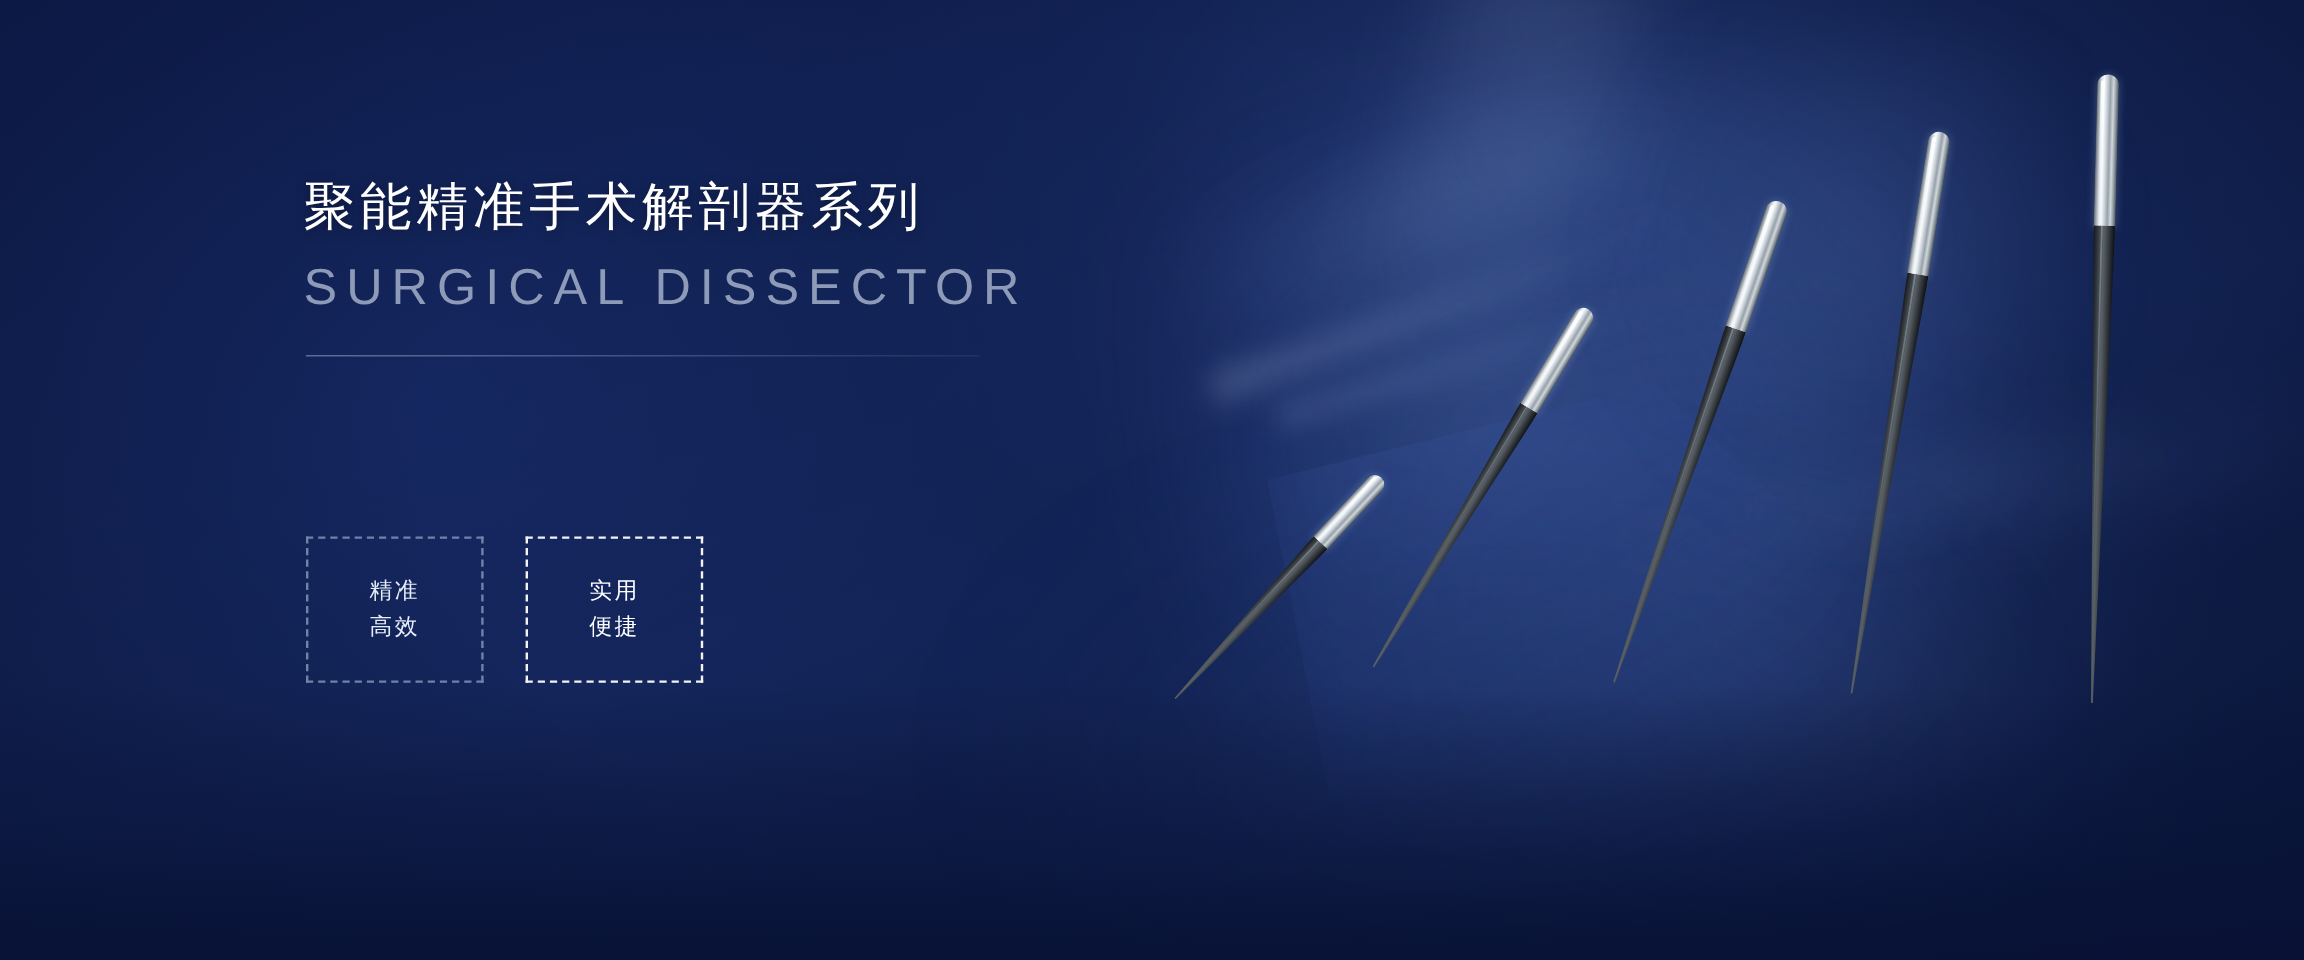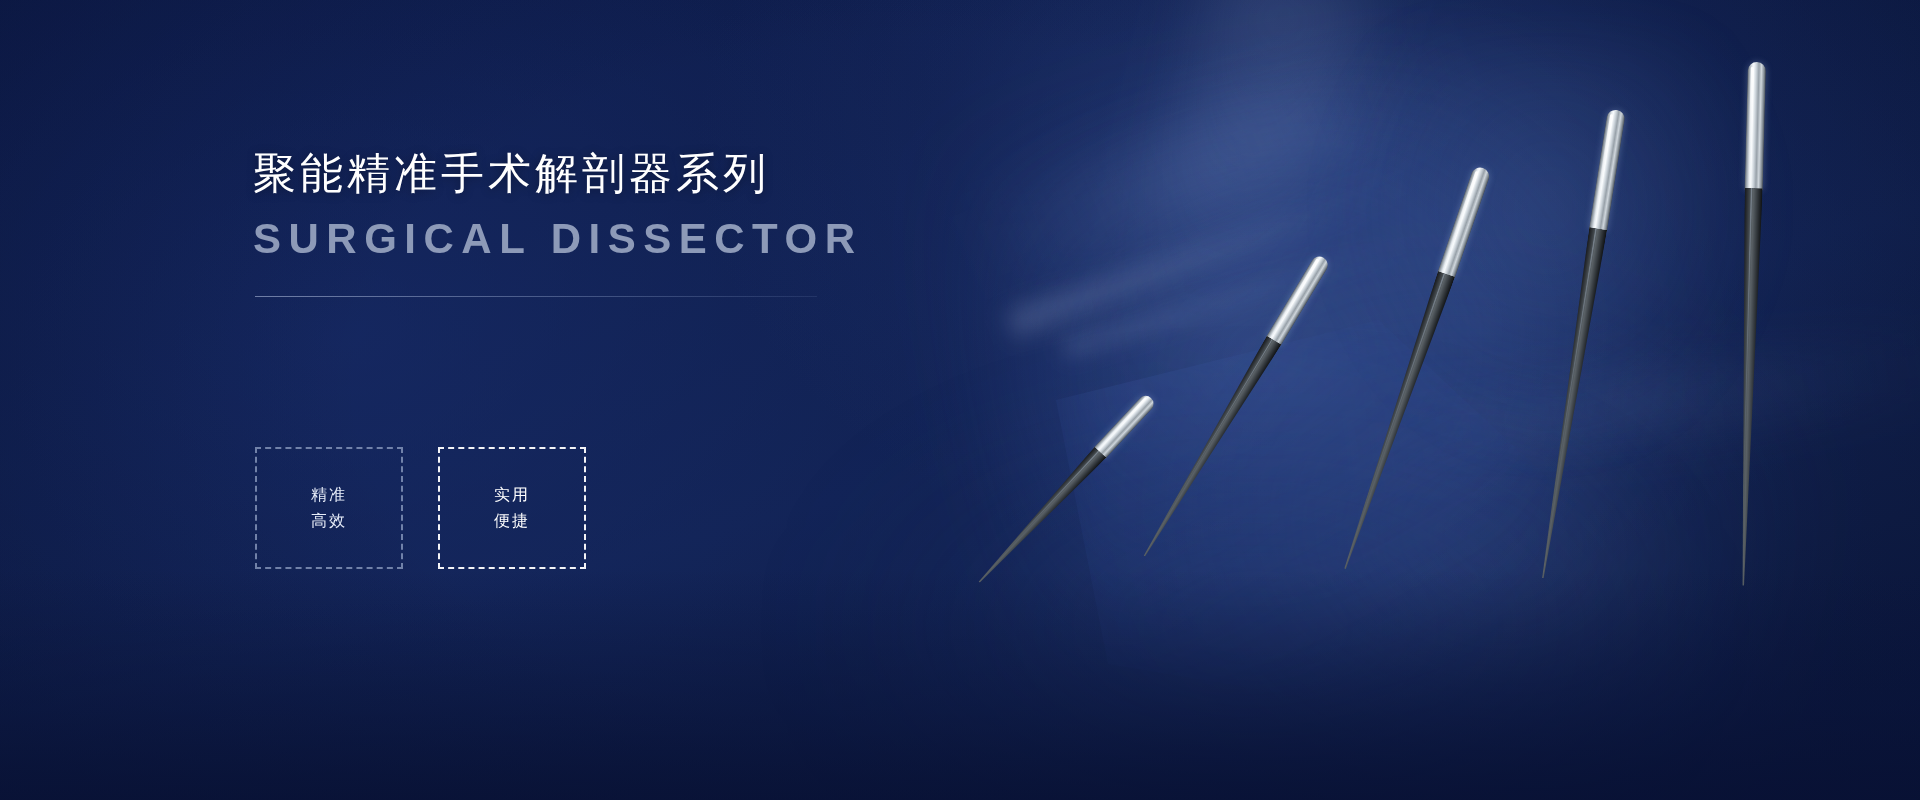--- a/index.html
+++ b/index.html
@@ -112,21 +112,21 @@
     font-weight:400;
     white-space:nowrap;
     text-shadow:0 1px 10px rgba(0,0,0,0.35);
   }
 
   .title-en {
     position:absolute; top:215px; left:0;
     font-size:42px;
     letter-spacing:7.5px;
     color:#8d9ab8;
-    font-weight:700;
+    font-weight:400;
     white-space:nowrap;
   }
 
   .divider {
     position:absolute; top:296px; left:2px;
     width:562px; height:1px;
     background:linear-gradient(to right, rgba(168,182,214,0.62) 0%, rgba(140,158,198,0.42) 55%, rgba(120,140,185,0.16) 100%);
   }
 
   .subtitle-orange {
@@ -144,21 +144,21 @@
     gap:35px;
   }
   .feature-box {
     width:148px; height:122px;
     display:flex;
     flex-direction:column;
     align-items:center;
     justify-content:center;
     border:2px dashed rgba(150,166,200,0.72);
     color:#e6ecf8;
-    font-size:16px;
+    font-size:19px;
     line-height:1.6;
     letter-spacing:2px;
   }
   .feature-box.emphasis {
     border-color:rgba(255,255,255,0.95);
     color:#ffffff;
   }
   .feature-box .fl { display:block; }
 
   

